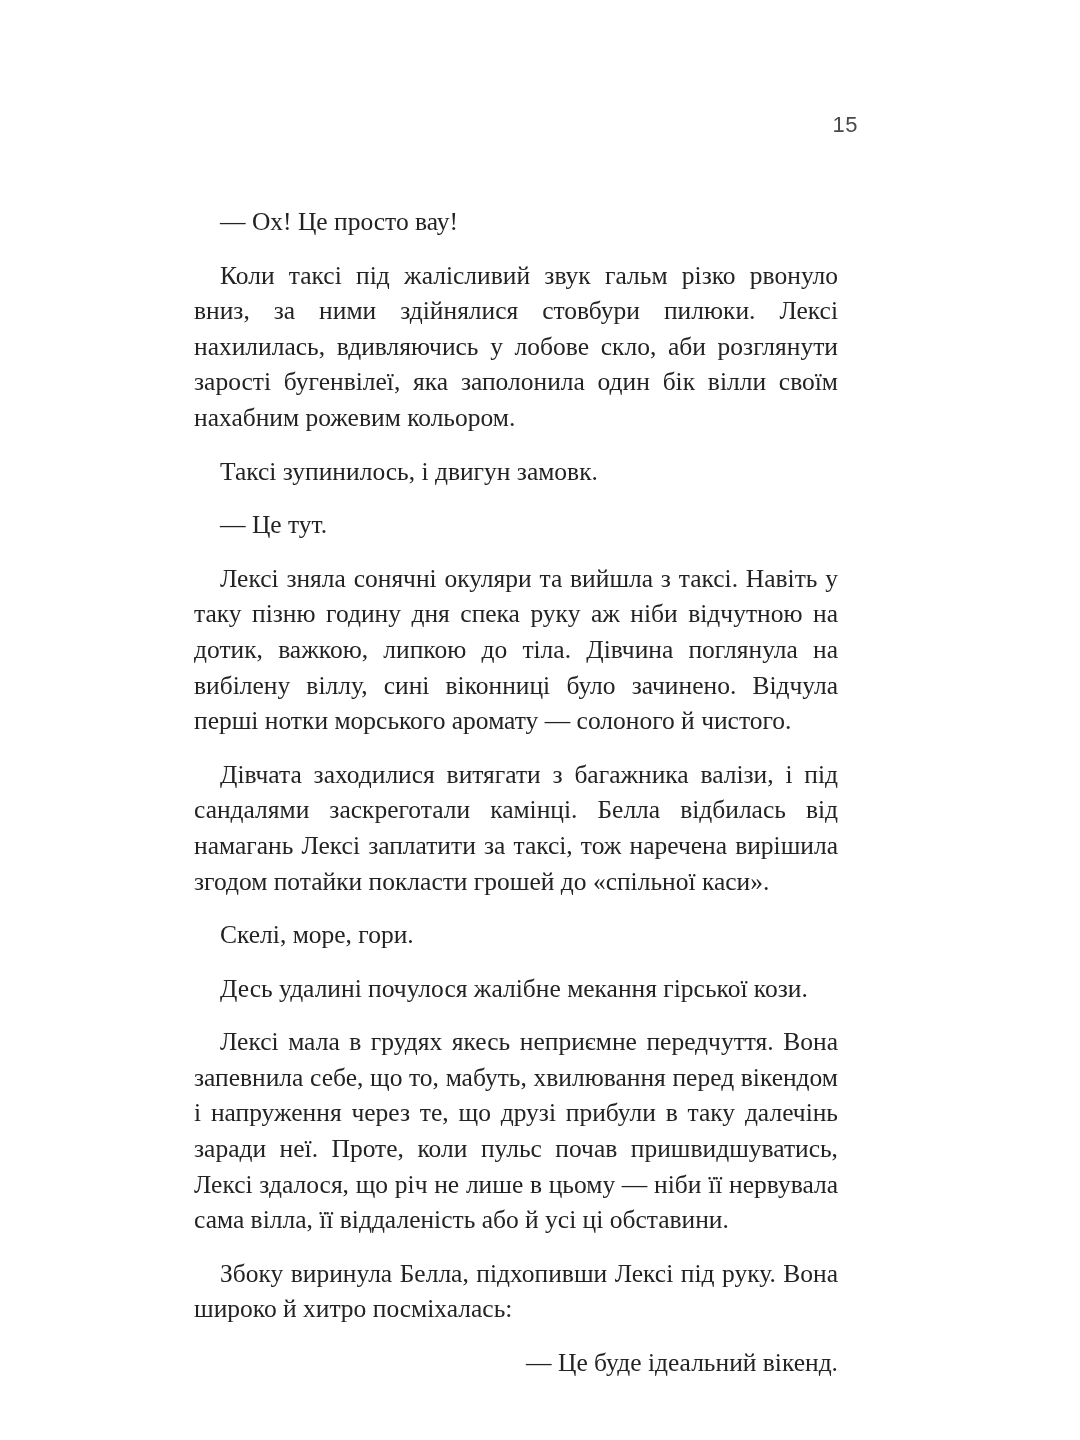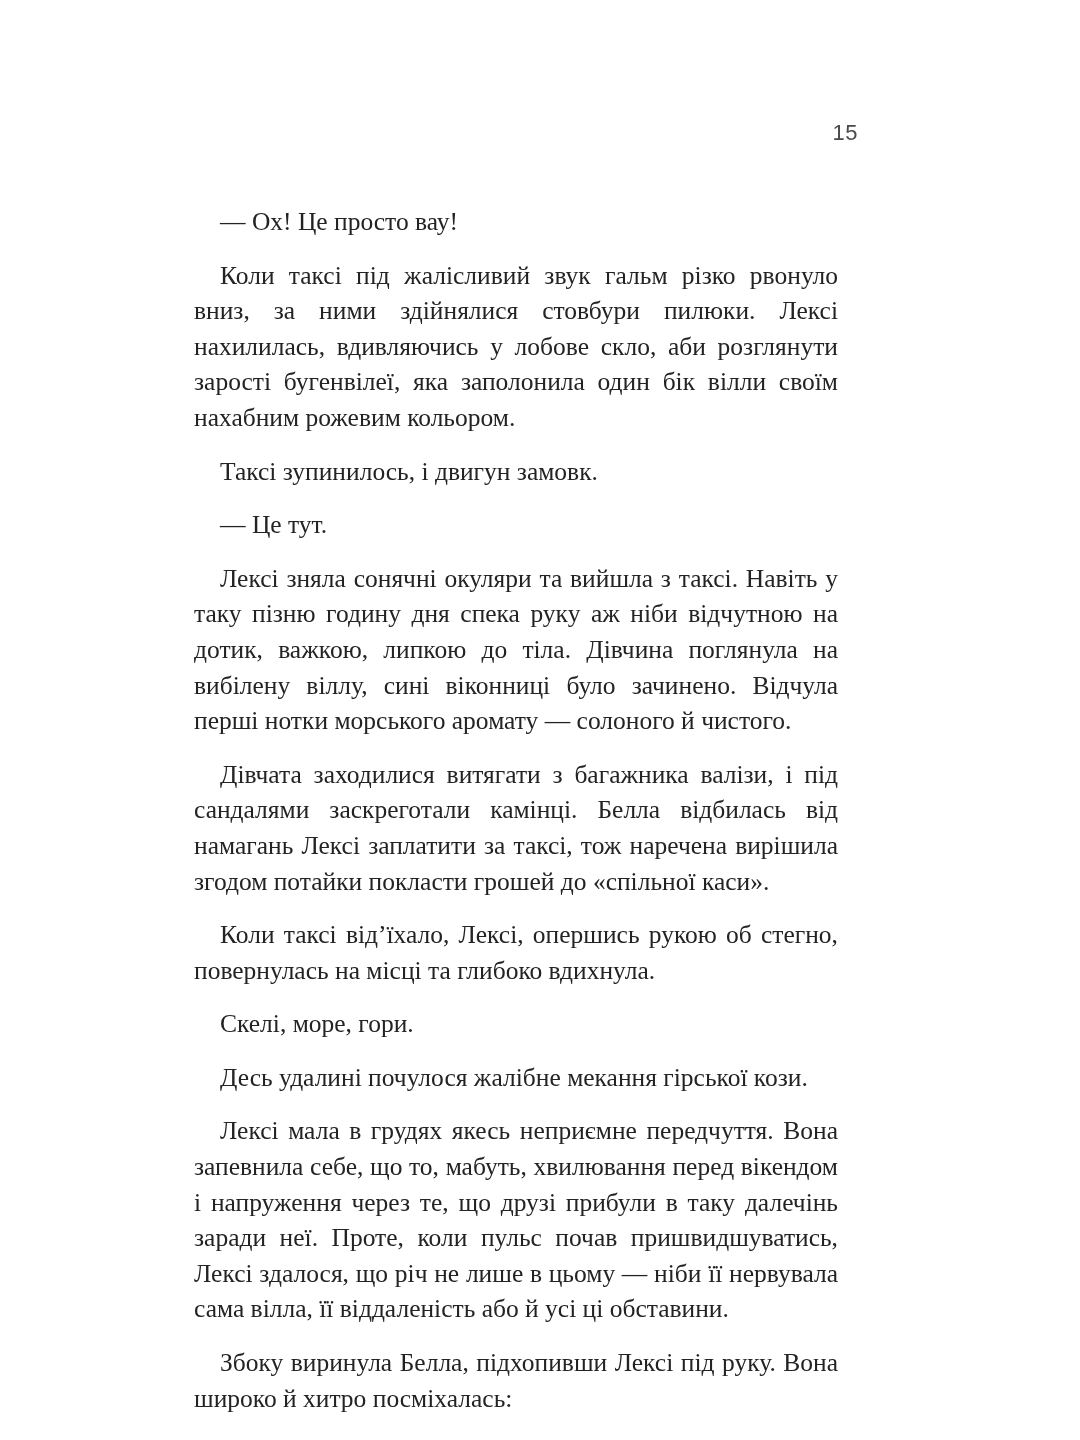--- a/index.html
+++ b/index.html
@@ -12,21 +12,21 @@
     position: relative;
     width: 1080px;
     height: 1440px;
     background: #ffffff;
     overflow: hidden;
     box-sizing: border-box;
   }
 
   .folio {
     position: absolute;
-    top: 120px;
+    top: 112px;
     right: 0;
     width: 1080px;
     padding-right: 222px;
     box-sizing: border-box;
     text-align: right;
     font-family: "Liberation Sans", sans-serif;
     font-size: 22px;
     letter-spacing: 0.5px;
     color: #4a4a4a;
   }
@@ -63,21 +63,20 @@
 
   <div class="folio">15</div>
 
   <div class="textblock">
     <p>— Ох! Це просто вау!</p>
     <p>Коли таксі під жалісливий звук гальм різко рвонуло вниз, за ними здійнялися стовбури пилюки. Лексі нахилилась, вдивляючись у лобове скло, аби розглянути зарості бугенвілеї, яка заполонила один бік вілли своїм нахабним рожевим кольором.</p>
     <p>Таксі зупинилось, і двигун замовк.</p>
     <p>— Це тут.</p>
     <p>Лексі зняла сонячні окуляри та вийшла з таксі. Навіть у таку пізню годину дня спека руку аж ніби відчутною на дотик, важкою, липкою до тіла. Дівчина поглянула на вибілену віллу, сині віконниці було зачинено. Відчула перші нотки морського аромату — солоного й чистого.</p>
     <p>Дівчата заходилися витягати з багажника валізи, і під сандалями заскреготали камінці. Белла відбилась від намагань Лексі заплатити за таксі, тож наречена вирішила згодом потайки покласти грошей до «спільної каси».</p>
-    <p>Коли таксі від’їхало, Лексі, опершись рукою об стегно, повернулась на місці та глибоко вдихнула.</p>
     <p>Скелі, море, гори.</p>
     <p>Десь удалині почулося жалібне мекання гірської кози.</p>
     <p>Лексі мала в грудях якесь неприємне передчуття. Вона запевнила себе, що то, мабуть, хвилювання перед вікендом і напруження через те, що друзі прибули в таку далечінь заради неї. Проте, коли пульс почав пришвидшуватись, Лексі здалося, що річ не лише в цьому — ніби її нервувала сама вілла, її віддаленість або й усі ці обставини.</p>
     <p>Збоку виринула Белла, підхопивши Лексі під руку. Вона широко й хитро посміхалась:</p>
     <p class="short">— Це буде ідеальний вікенд.</p>
   </div>
 
 </div>
 
 </body></html>

